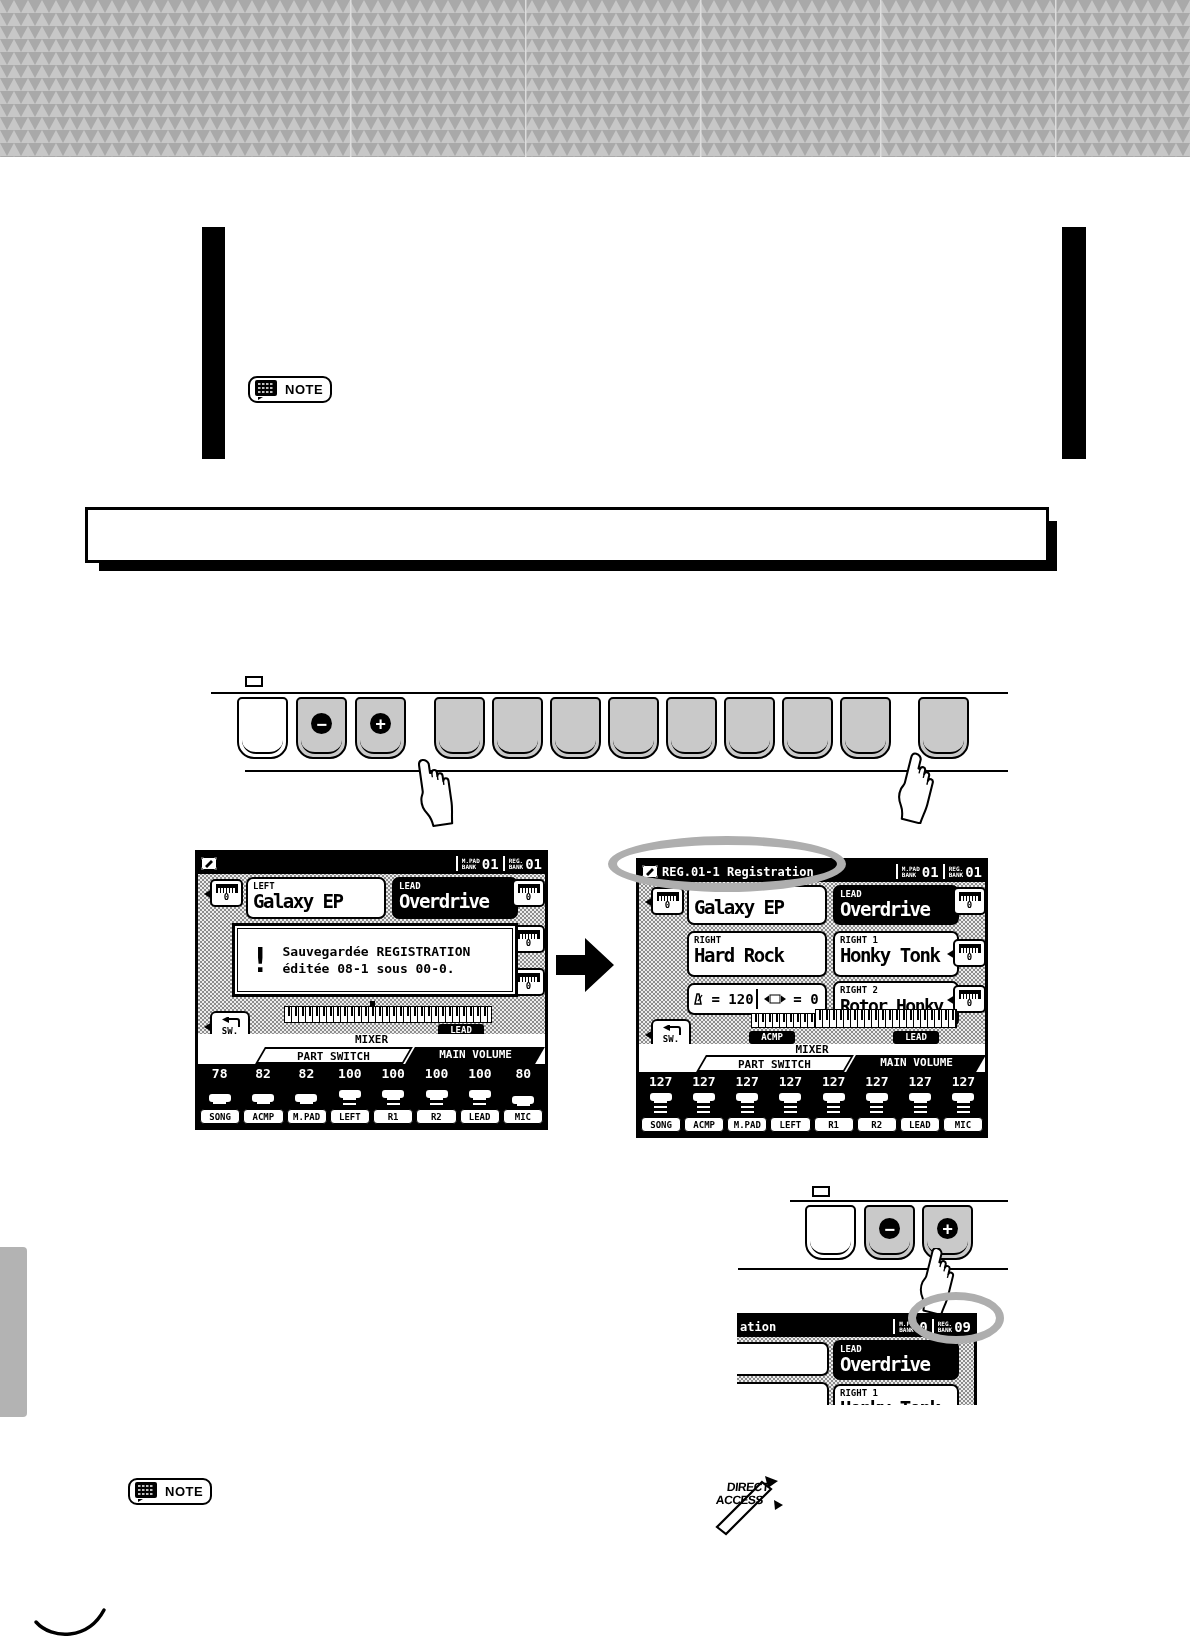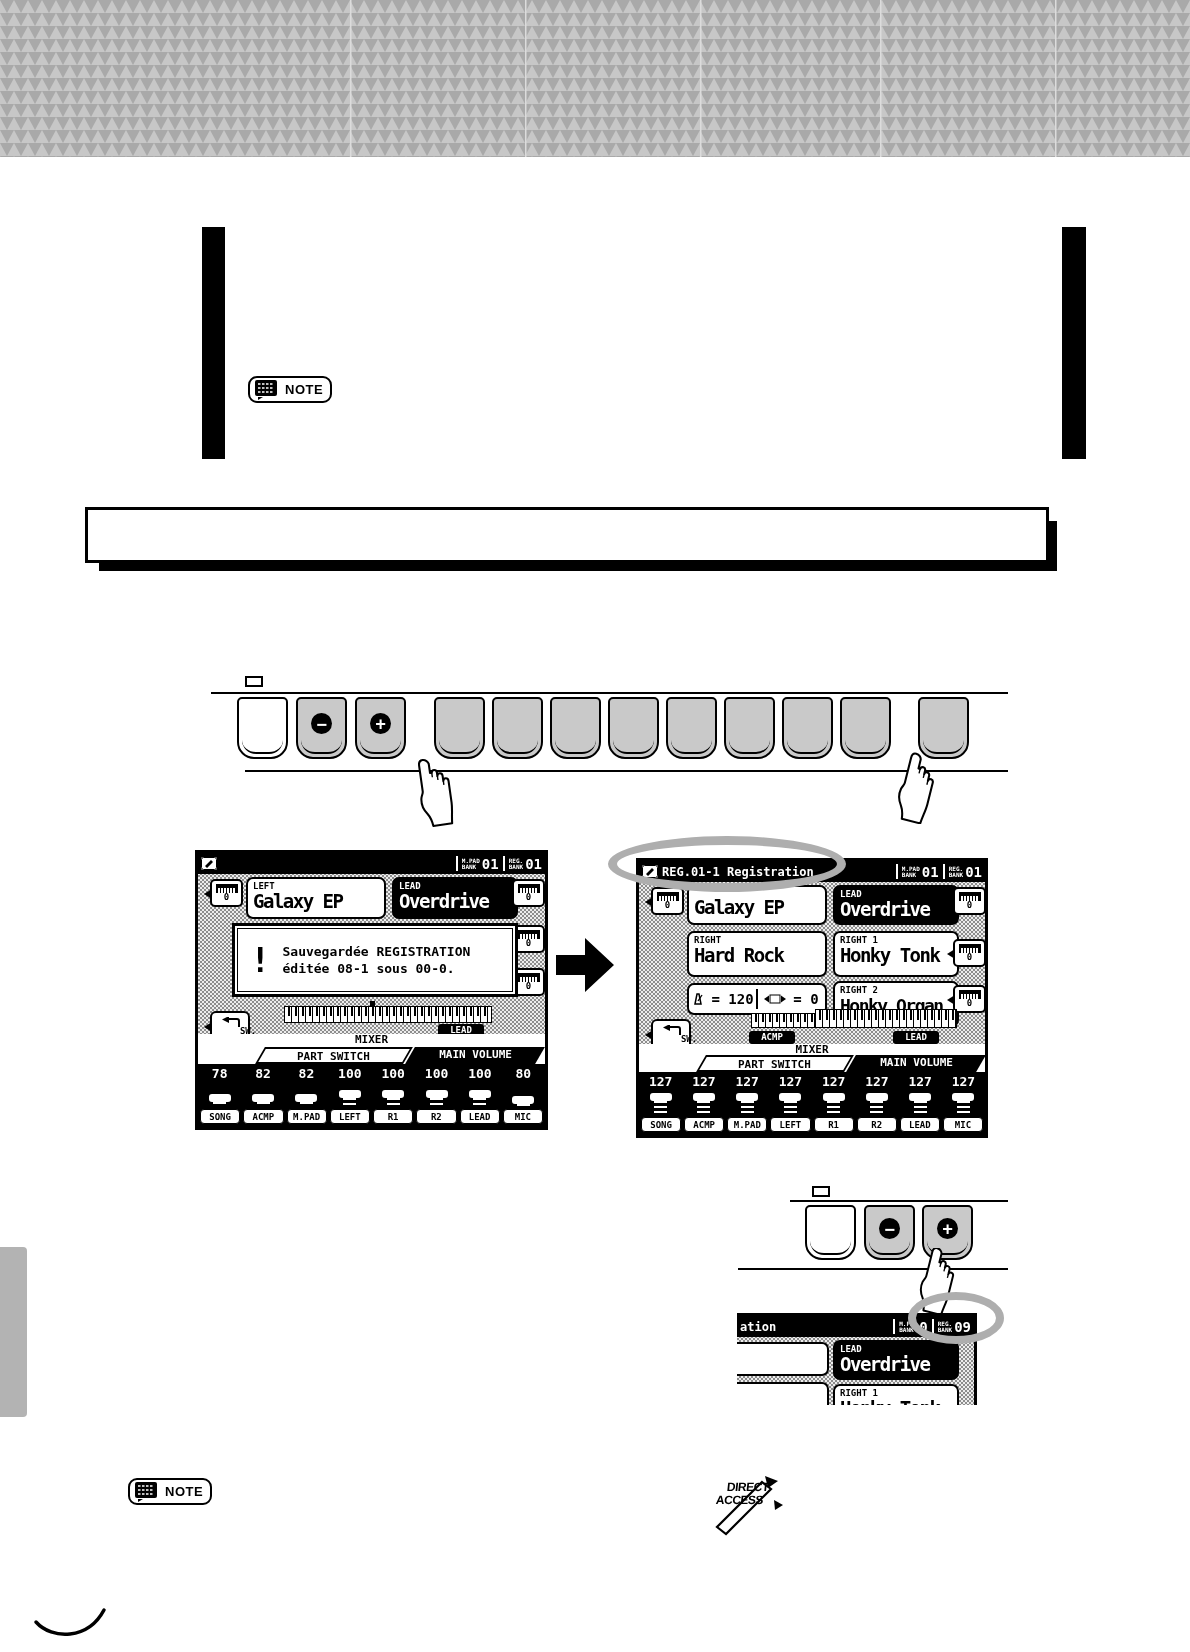--- a/index.html
+++ b/index.html
@@ -64,21 +64,21 @@
                         repeating-linear-gradient(90deg,transparent 0 6px,#000 6px 7px);
        background-size:7px 58%,7px 100%;background-repeat:repeat-x,repeat-x;background-position:3px 0,0 0;}
   .splitmark{position:absolute;width:5px;height:6px;background:#000;}
   .chip{position:absolute;background:#000;color:#fff;border-radius:3px;text-align:center;
         font:bold 9px "DejaVu Sans Mono",monospace;line-height:13px;}
   
   .swicon{position:absolute;width:40px;height:31px;background:#fff;border:2px solid #000;border-radius:6px;
           display:flex;flex-direction:column;align-items:center;justify-content:center;box-sizing:border-box;}
   .swicon::before{content:"";position:absolute;left:-8px;top:9px;border-top:5px solid transparent;
           border-bottom:5px solid transparent;border-right:8px solid #000;}
-  .swlbl{font:bold 9px "DejaVu Sans Mono",monospace;line-height:9px;padding-left:36px;}
+  .swlbl{font:bold 9px "DejaVu Sans Mono",monospace;line-height:9px;}
   
   .mixwhite{position:absolute;left:0;right:0;background:#fff;}
   .mixtitle{position:absolute;left:0;right:0;text-align:center;font:bold 11px "DejaVu Sans Mono",monospace;}
   .tab{position:absolute;height:17px;transform:skewX(-30deg);box-sizing:border-box;}
   .tab>span{display:block;transform:skewX(30deg);font:bold 11px "DejaVu Sans Mono",monospace;
             text-align:center;line-height:15px;}
   .tab.w{background:#fff;border:2px solid #000;}
   .tab.b{background:#000;color:#fff;}
   .mixblack{position:absolute;left:0;right:0;bottom:0;background:#000;display:flex;flex-direction:column;}
   .vals{display:flex;height:17px;align-items:center;margin-top:1px;}
@@ -435,21 +435,21 @@
         <svg width="22" height="10" viewBox="0 0 22 10">
           <path d="M0 5 L5 1.5 V8.5 Z" fill="#000"></path>
           <rect x="6" y="1" width="10" height="8" fill="#fff" stroke="#000"></rect>
           <path d="M22 5 L17 1.5 V8.5 Z" fill="#000"></path>
         </svg>
         <span>= 0</span>
       </span>
     </div>
     <div class="pbox" style="left:194px;top:120px;width:126px;height:46px;">
       <div class="lbl">RIGHT 2</div>
-      <div class="val" style="font-size:18px;">Honky Organ</div>
+      <div class="val" style="font-size:18px;">Rotor Honky</div>
     </div>
 
     <div class="kicon" style="left:314px;top:26px;">
       <svg width="22" height="9">
           <rect width="22" height="9" fill="#000"></rect>
           <g fill="#fff">
             <rect x="2" y="4" width="2" height="5"></rect>
             <rect x="5" y="4" width="2" height="5"></rect>
             <rect x="8" y="4" width="2" height="5"></rect>
             <rect x="11" y="4" width="2" height="5"></rect>

